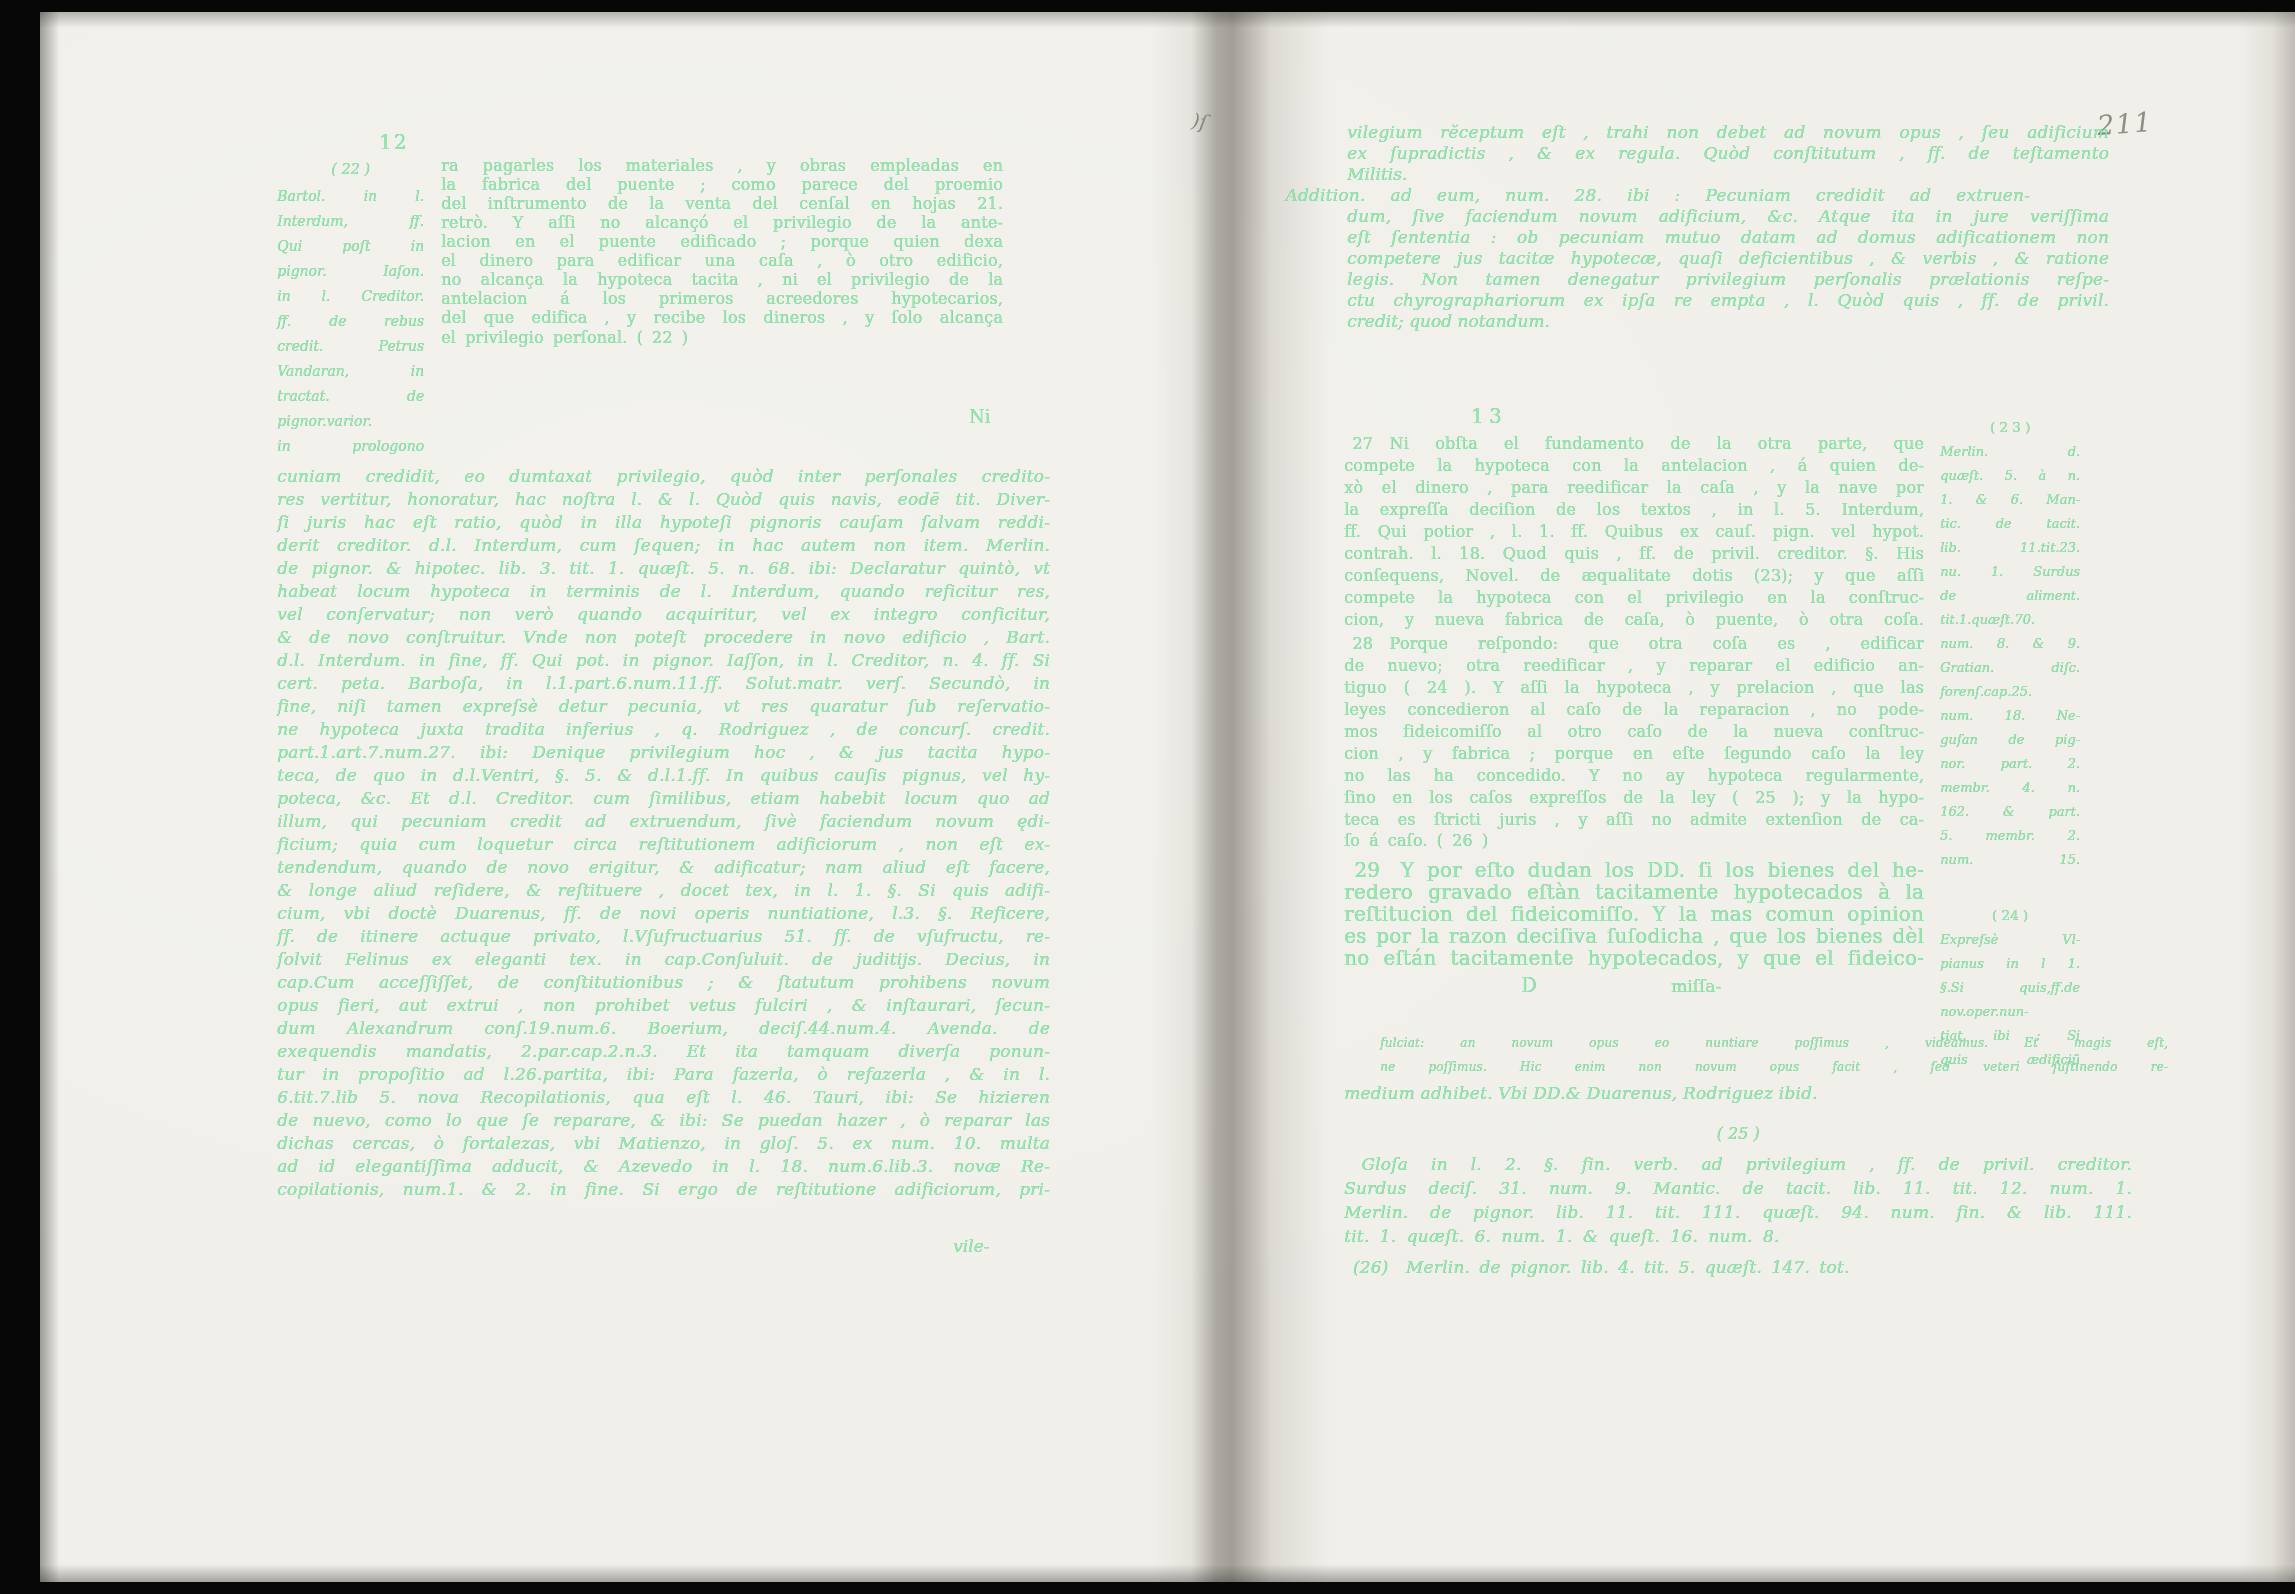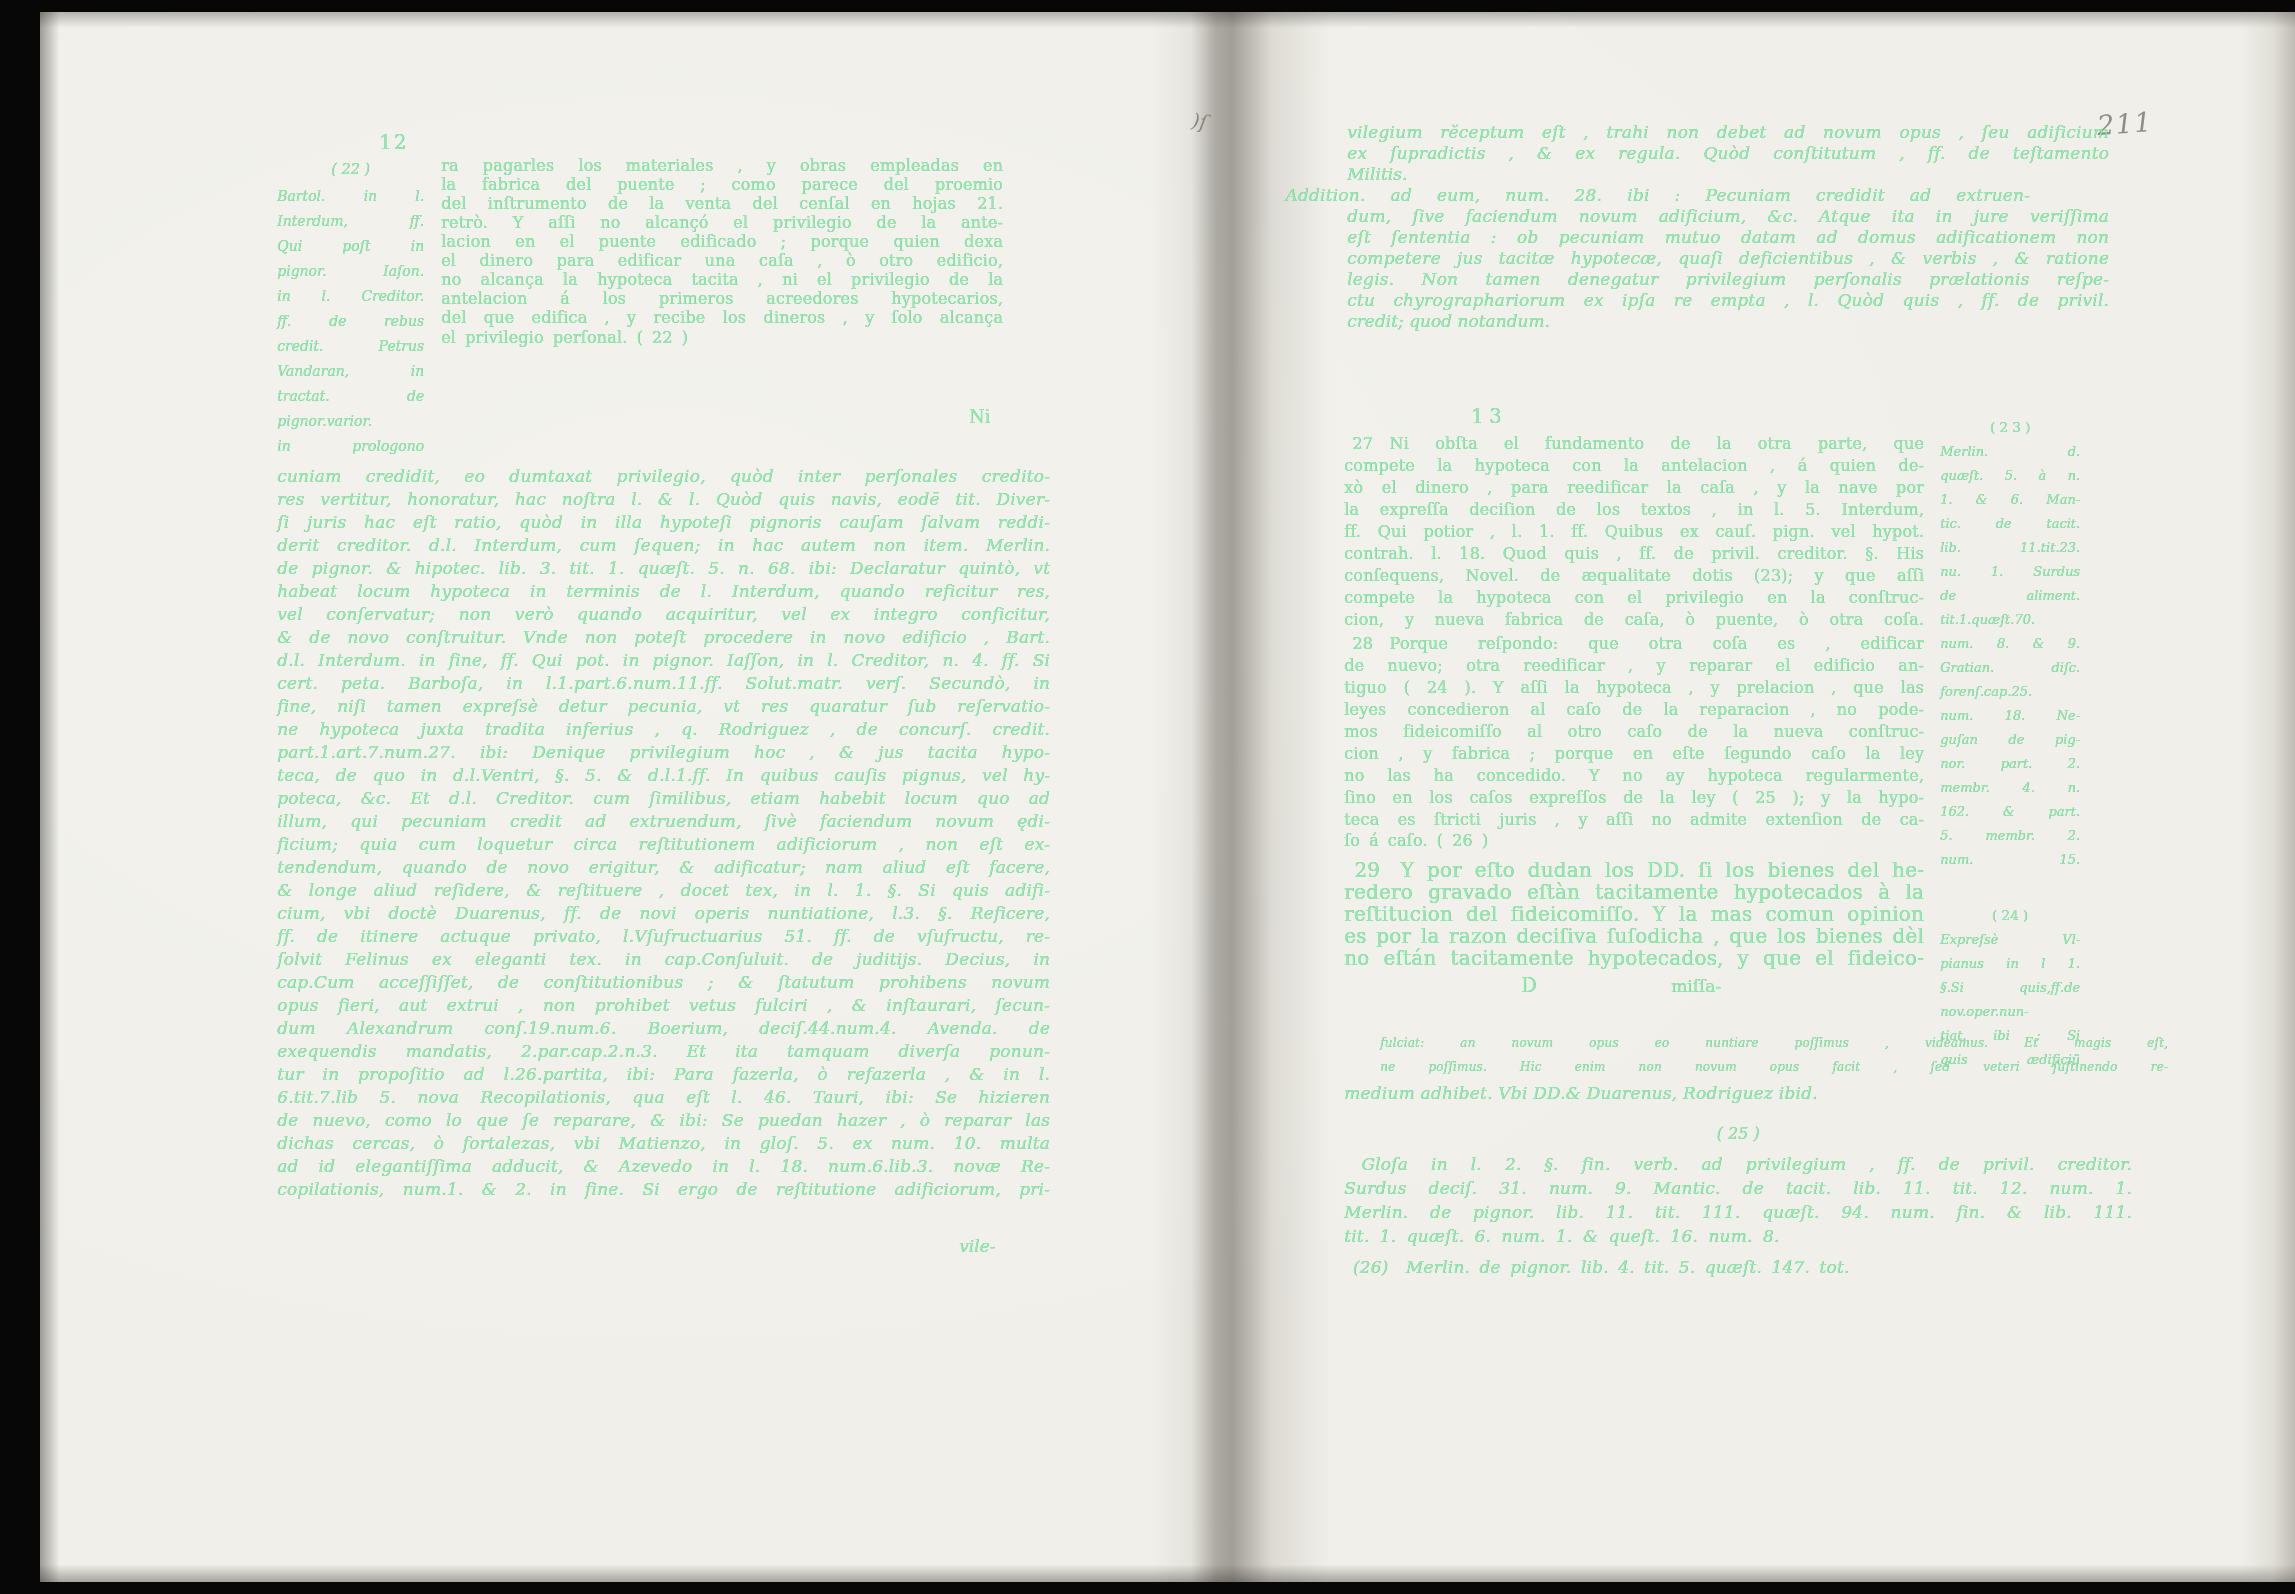--- a/index.html
+++ b/index.html
@@ -96,21 +96,21 @@
     <div class="ln">dum Alexandrum conſ.19.num.6. Boerium, deciſ.44.num.4. Avenda. de</div>
     <div class="ln">exequendis mandatis, 2.par.cap.2.n.3. Et ita tamquam diverſa ponun-</div>
     <div class="ln">tur in propoſitio ad l.26.partita, ibi: Para fazerla, ò refazerla , &amp; in l.</div>
     <div class="ln">6.tit.7.lib 5. nova Recopilationis, qua eſt l. 46. Tauri, ibi: Se hizieren</div>
     <div class="ln">de nuevo, como lo que ſe reparare, &amp; ibi: Se puedan hazer , ò reparar las</div>
     <div class="ln">dichas cercas, ò fortalezas, vbi Matienzo, in gloſ. 5. ex num. 10. multa</div>
     <div class="ln">ad id elegantiſſima adducit, &amp; Azevedo in l. 18. num.6.lib.3. novæ Re-</div>
     <div class="ln">copilationis, num.1. &amp; 2. in fine. Si ergo de reſtitutione adificiorum, pri-</div>
   </div>
 
-<div class="blk ital" style="left:953px;top:1236px;font-size:17px;margin-left:6px;">vile-</div>
+<div class="blk ital" style="left:953px;top:1236px;font-size:17px;">vile-</div>
 
 <div class="blk hand ital" style="left:2097px;top:108px;font-size:27px;">211</div>
 
 <div class="blk gutterink ital" style="left:1192px;top:110px;font-size:19.6px;">)ſ</div>
 
 <div class="blk ital lines just" style="left:1347px;top:122px;width:762px;font-size:17px;--lh:21px;letter-spacing:0.2px;">
     <div class="ln">vilegium rĕceptum eſt , trahi non debet ad novum opus , ſeu adificium</div>
     <div class="ln">ex ſupradictis , &amp; ex regula. Quòd conſtitutum , ff. de teſtamento</div>
   </div>
 

